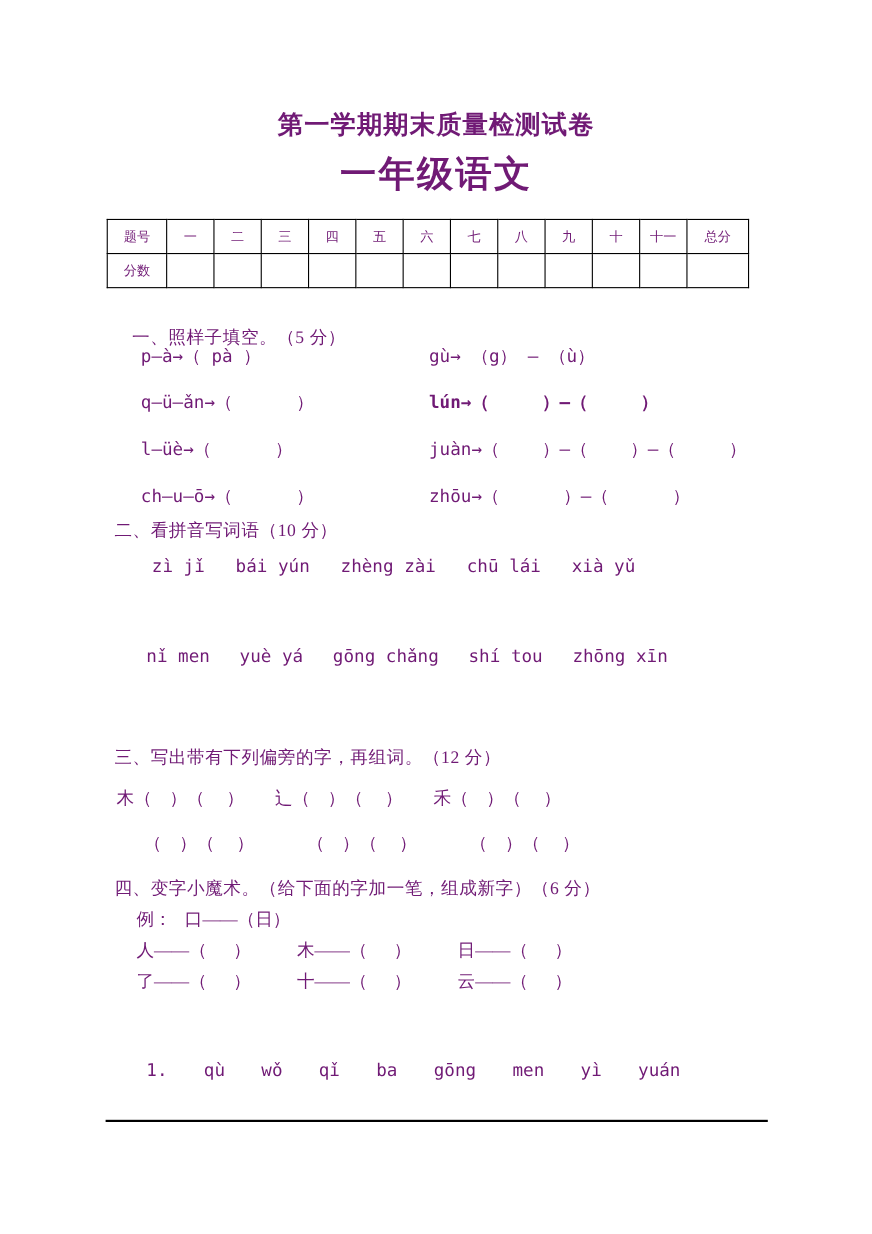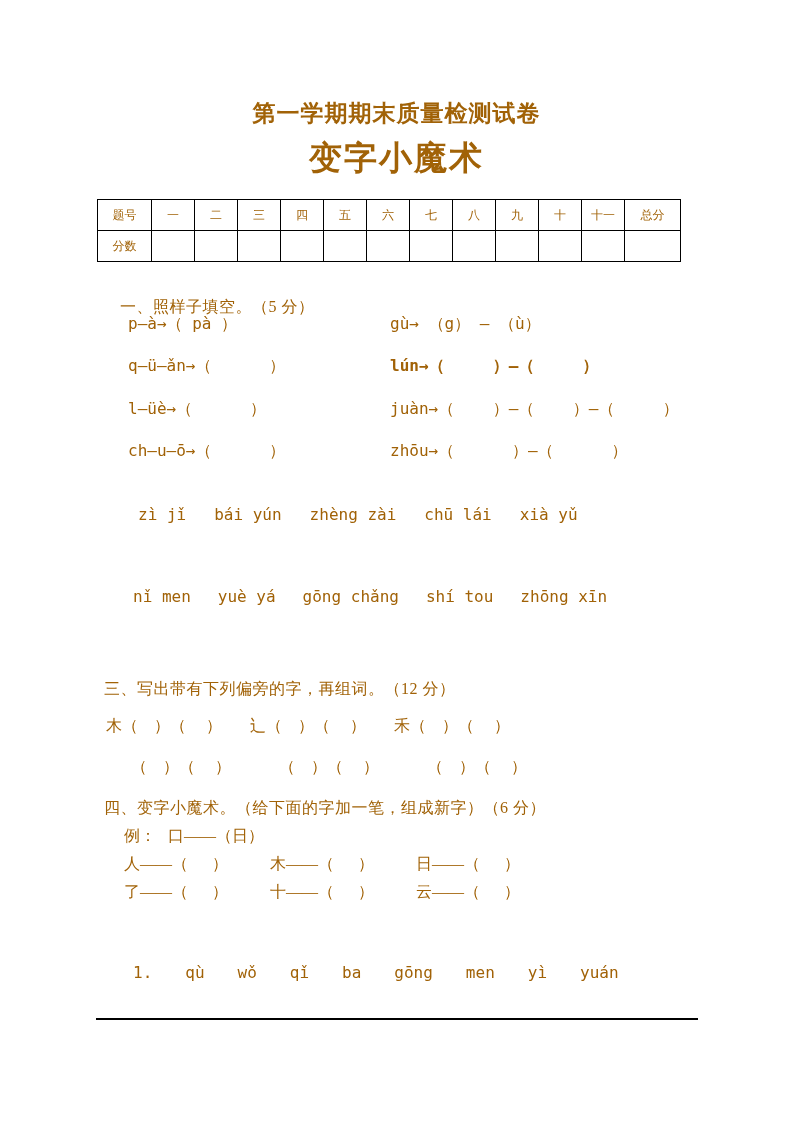--- a/index.html
+++ b/index.html
@@ -1,21 +1,21 @@
 <!DOCTYPE html>
 <html><head>
 <meta charset="utf-8">
 <style>
   html,body { margin:0; padding:0; background:#888; }
   .page {
     position:relative;
     width:793px; height:1122px;
     margin:0 auto;
     background:#ffffff;
-    color:#a16207;
+    color:#701a75;
     font-family:"Liberation Serif","DejaVu Serif",serif;
     overflow:hidden;
   }
   .abs { position:absolute; }
   .pre { white-space:pre; }
   .title {
     left:0; right:0; top:98px;
     text-align:center;
     font-size:23px; font-weight:700;
     letter-spacing:1px;
@@ -55,21 +55,21 @@
     width:602px; height:0;
     border-top:2.2px solid #000;
   }
 </style>
 </head>
 <body>
 
 <div class="page">
 
   <div class="abs title">第一学期期末质量检测试卷</div>
-  <div class="abs subtitle">变字小魔术</div>
+  <div class="abs subtitle">一年级语文</div>
 
   <table class="score">
     <tbody>
       <tr>
         <td class="first">题号</td>
         <td>一</td>
         <td>二</td>
         <td>三</td>
         <td>四</td>
         <td>五</td>
@@ -102,20 +102,21 @@
   <div class="abs h" style="top:283px; left:120px;margin-top:14px;">一、照样子填空。（5 分）</div>
   <div class="abs mono pre" style="top:314px; left:128px;">p—à→（ pà ）</div>
   <div class="abs mono pre" style="top:314px; left:390px;">gù→ （g） — （ù）</div>
   <div class="abs mono pre" style="top:356px; left:128px;">q—ü—ǎn→（      ）</div>
   <div class="abs mono pre" style="top:356px; left:390px;font-weight:bold;">lún→（     ）—（     ）</div>
   <div class="abs mono pre" style="top:399px; left:128px;">l—üè→（      ）</div>
   <div class="abs mono pre" style="top:399px; left:390px;">juàn→（    ）—（    ）—（     ）</div>
   <div class="abs mono pre" style="top:441px; left:128px;">ch—u—ō→（      ）</div>
   <div class="abs mono pre" style="top:441px; left:390px;">zhōu→（      ）—（      ）</div>
 
+  <div class="abs h" style="top:472px; left:104px;">二、看拼音写词语（10 分）</div>
   <div class="abs rowflex" style="top:587px; left:133px; gap:27px;">
     <span class="mono pre">nǐ men</span>
     <span class="mono pre">yuè yá</span>
     <span class="mono pre">gōng chǎng</span>
     <span class="mono pre">shí tou</span>
     <span class="mono pre">zhōng xīn</span>
   </div>
   <div class="abs rowflex" style="top:505px; left:138px; gap:28px;">
     <span class="mono pre">zì jǐ</span>
     <span class="mono pre">bái yún</span>

